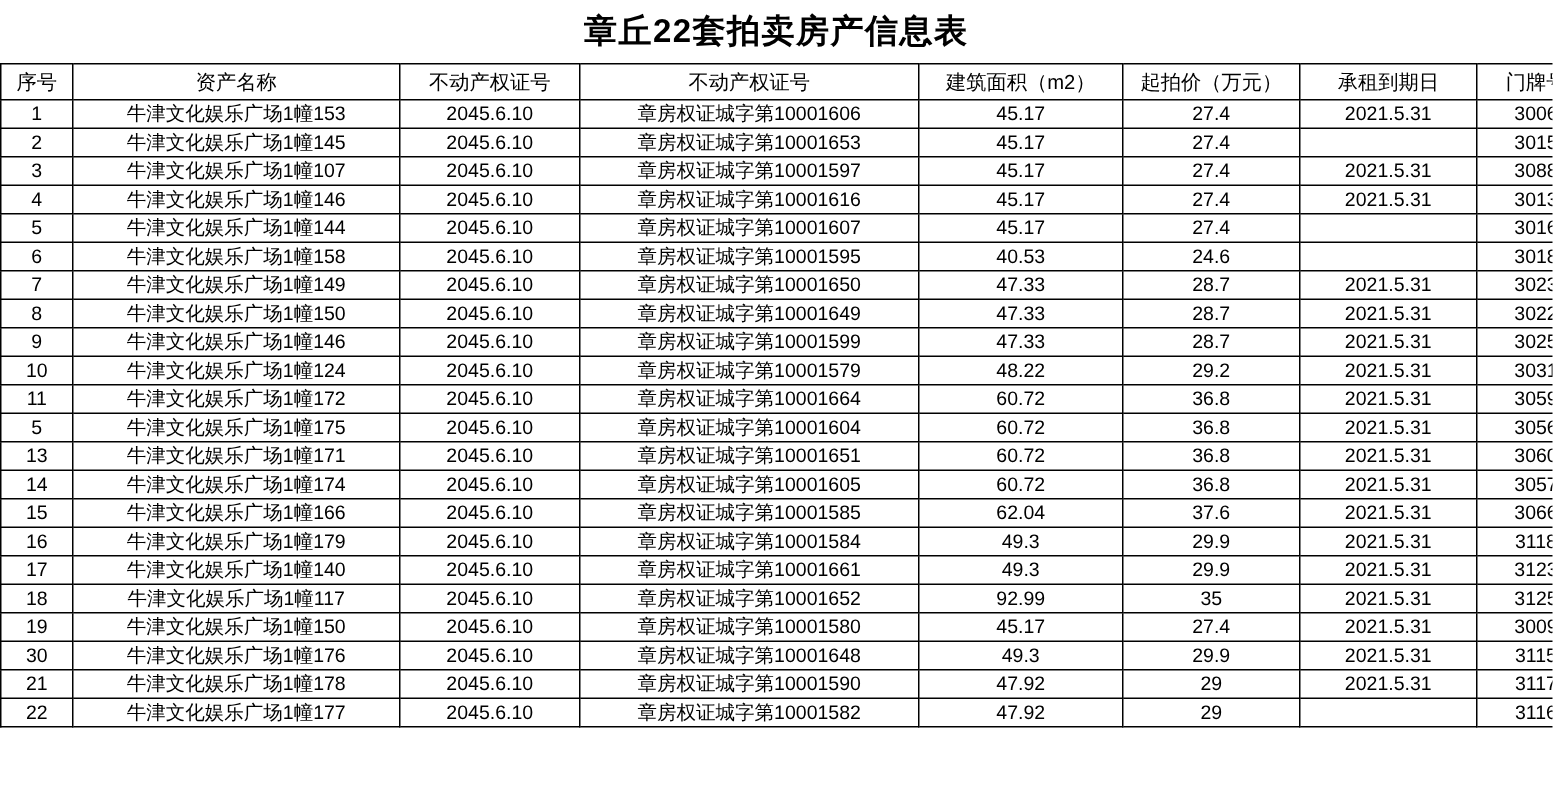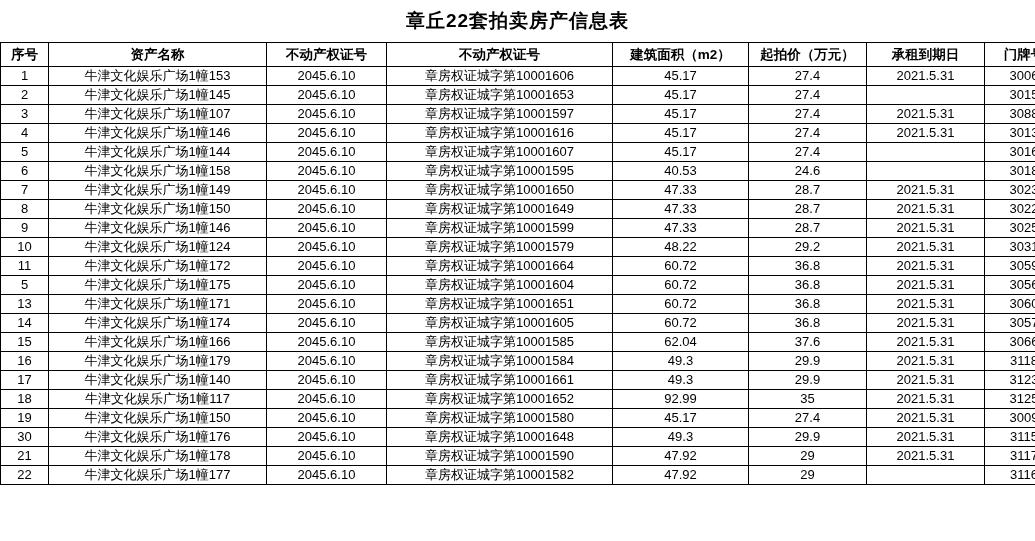--- a/index.html
+++ b/index.html
@@ -15,21 +15,21 @@
     overflow: hidden;
   }
   .page {
     width: 1035px;
     height: 541px;
     position: relative;
     box-sizing: border-box;
   }
   .doc-title {
     text-align: center;
-    font-size: 19px;
+    font-size: 22px;
     font-weight: bold;
     letter-spacing: 1px;
     padding-top: 9px;
     padding-bottom: 9px;
     line-height: 24px;
   }
   table.data-table {
     border-collapse: collapse;
     margin: 0 auto;
     width: 1007px;
@@ -41,21 +41,21 @@
     text-align: center;
     font-size: 13px;
     line-height: 14px;
     padding: 2px 1px;
     height: 19px;
     box-sizing: border-box;
     white-space: nowrap;
     overflow: hidden;
   }
   table.data-table th {
-    font-weight: bold;
+    font-weight: normal;
     font-size: 13.5px;
     height: 24px;
   }
   
   col.c0 { width: 48px; }
   col.c1 { width: 218px; }
   col.c2 { width: 120px; }
   col.c3 { width: 226px; }
   col.c4 { width: 136px; }
   col.c5 { width: 118px; }

